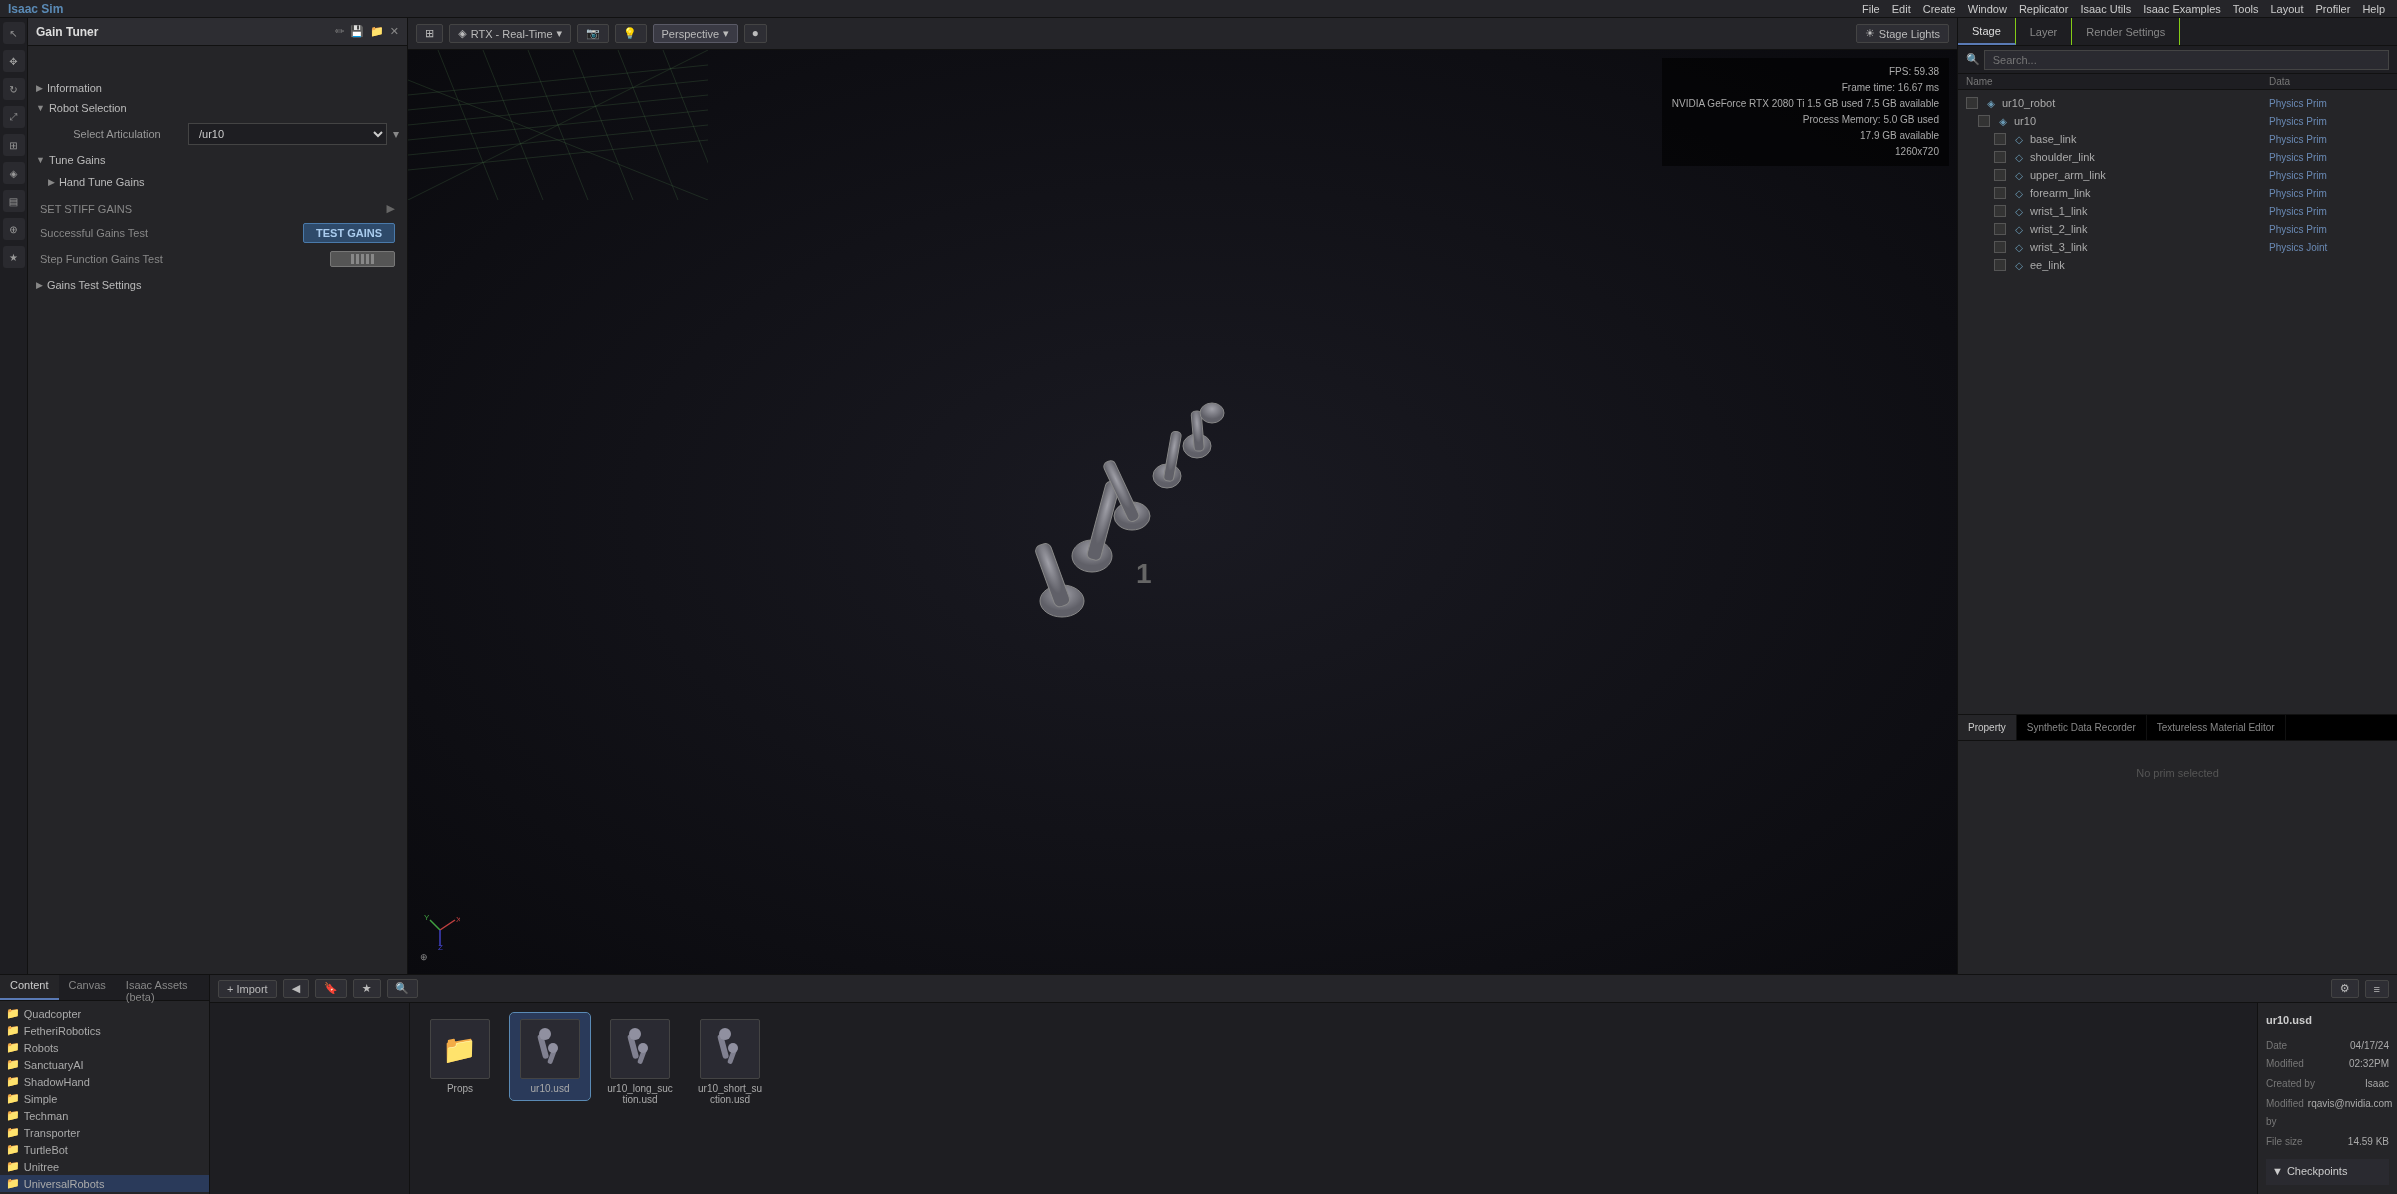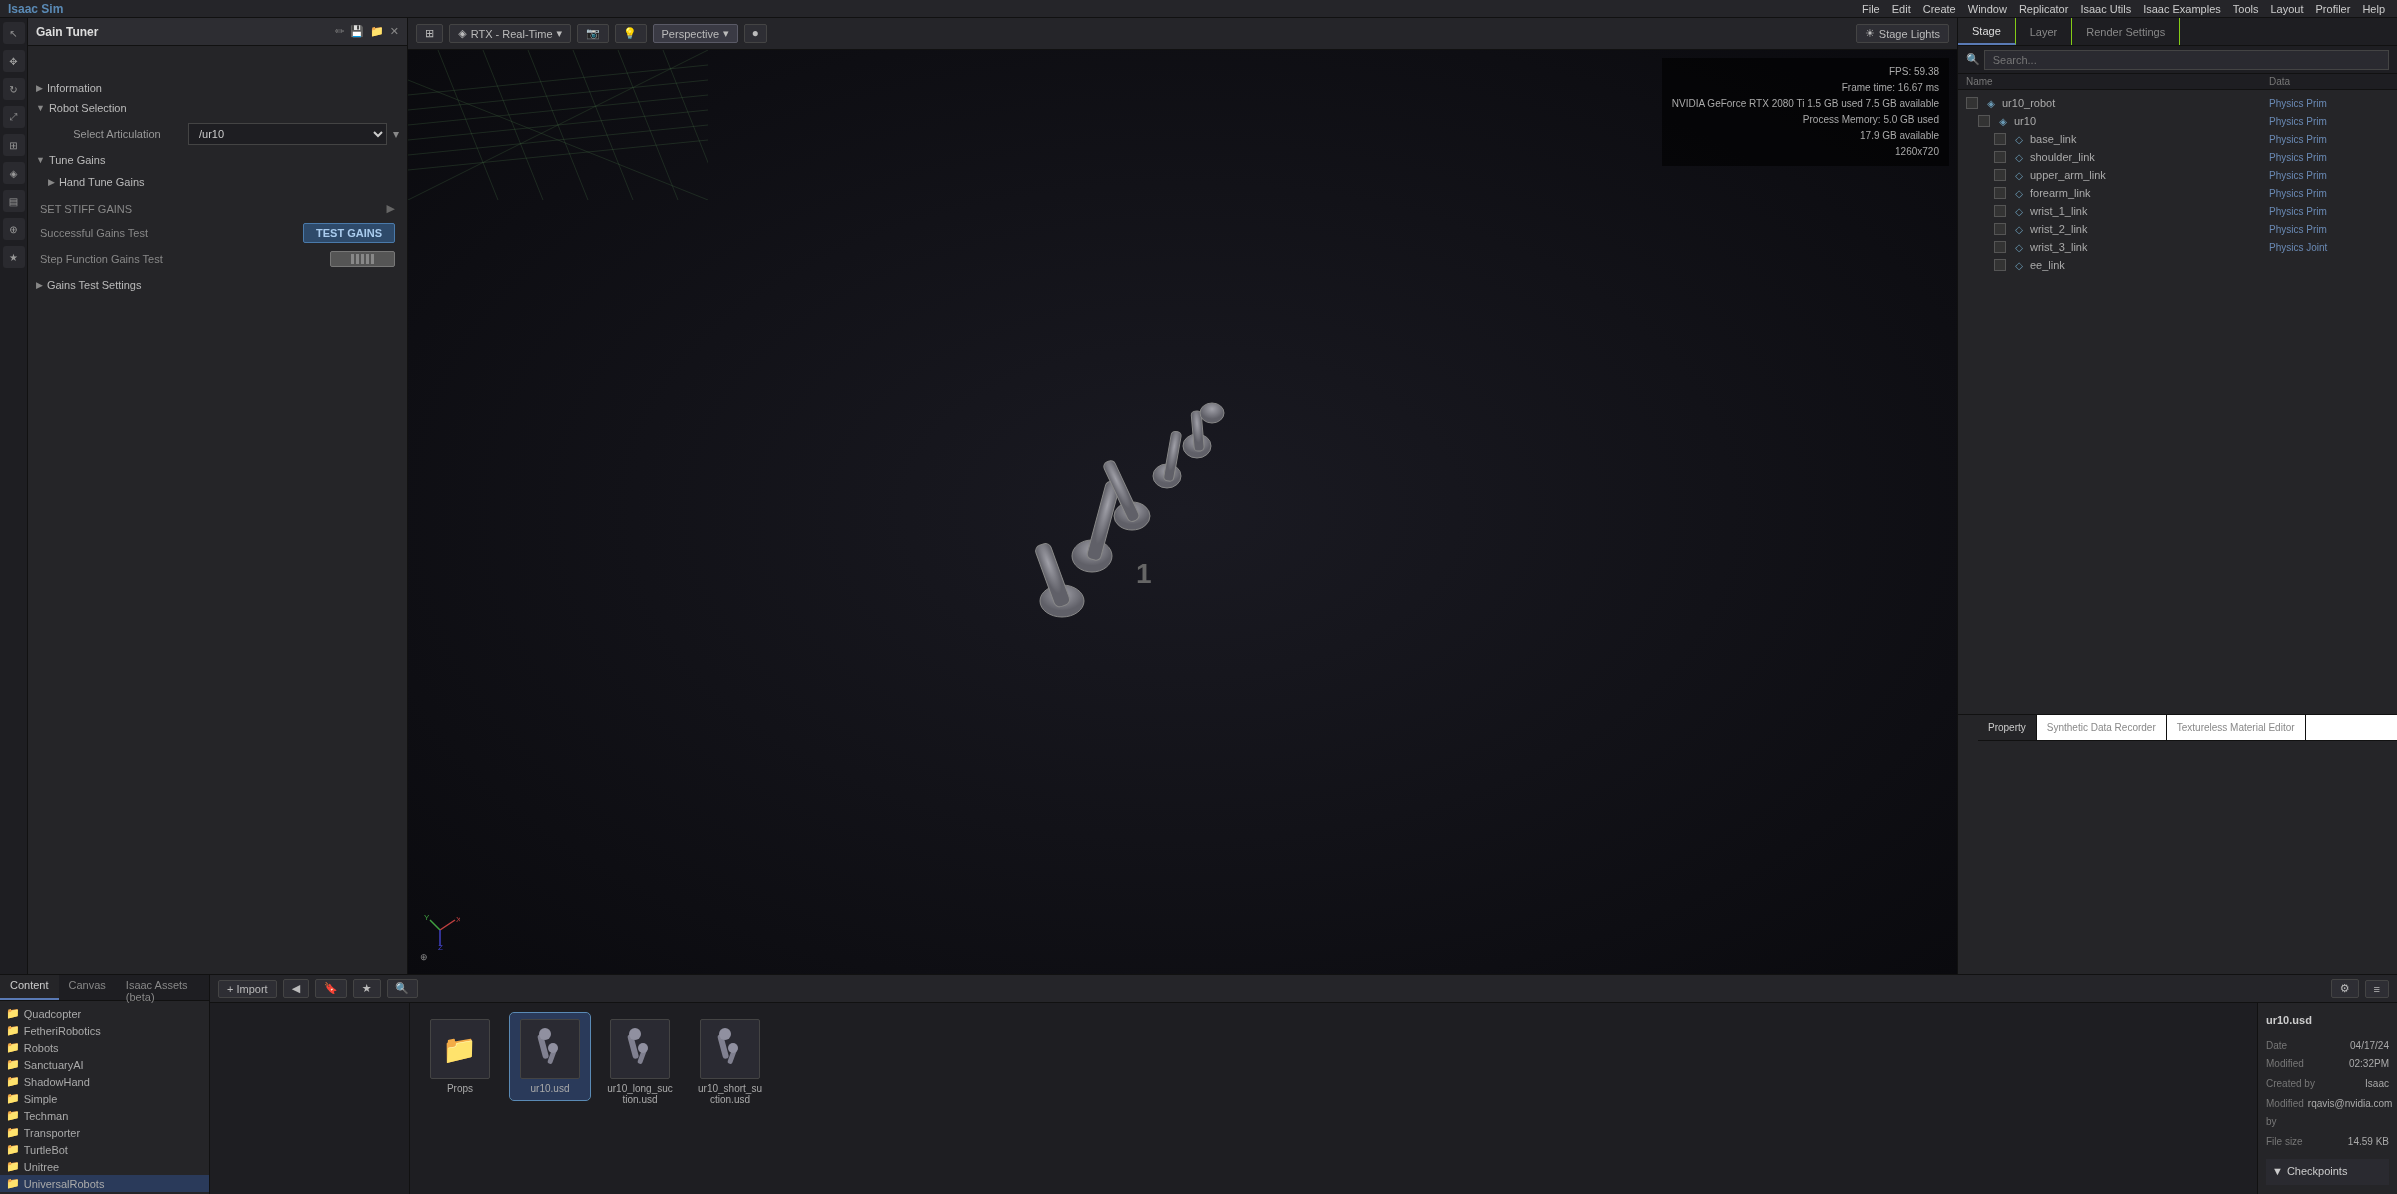--- a/index.html
+++ b/index.html
@@ -327,24 +327,23 @@
 
     .right-panel-bottom {
       height: 260px;
       border-top: 1px solid #111;
       display: flex;
       flex-direction: column;
     }
 
     .prop-tabs {
       display: flex;
-      background: #ffffff;
+      background: #000000;
       height: 26px;
       border-bottom: 1px solid #111;
-      margin-left: 20px;
     }
     .prop-tab {
       padding: 4px 10px;
       font-size: 10px;
       cursor: pointer;
       color: #888;
       border-right: 1px solid #111;
       display: flex;
       align-items: center;
     }
@@ -872,20 +871,23 @@
           <div style="width: 120px; color: rgb(106, 138, 181); font-size: 10px;"></div>
         </div>
       </div>
 
     <div class="right-panel-bottom">
       <div class="prop-tabs">
         <div class="prop-tab active">Property</div>
         <div class="prop-tab">Synthetic Data Recorder</div>
         <div class="prop-tab">Textureless Material Editor</div>
       </div>
+      <div class="prop-content">
+        <div style="color:#555;font-size:11px;margin-top:20px;text-align:center;">No prim selected</div>
+      </div>
     </div>
   </div>
 </div>
 
 <div class="bottom-area">
 
   <div class="content-panel">
     <div class="content-tabs">
       <div class="content-tab active">Content</div>
       <div class="content-tab">Canvas</div>

